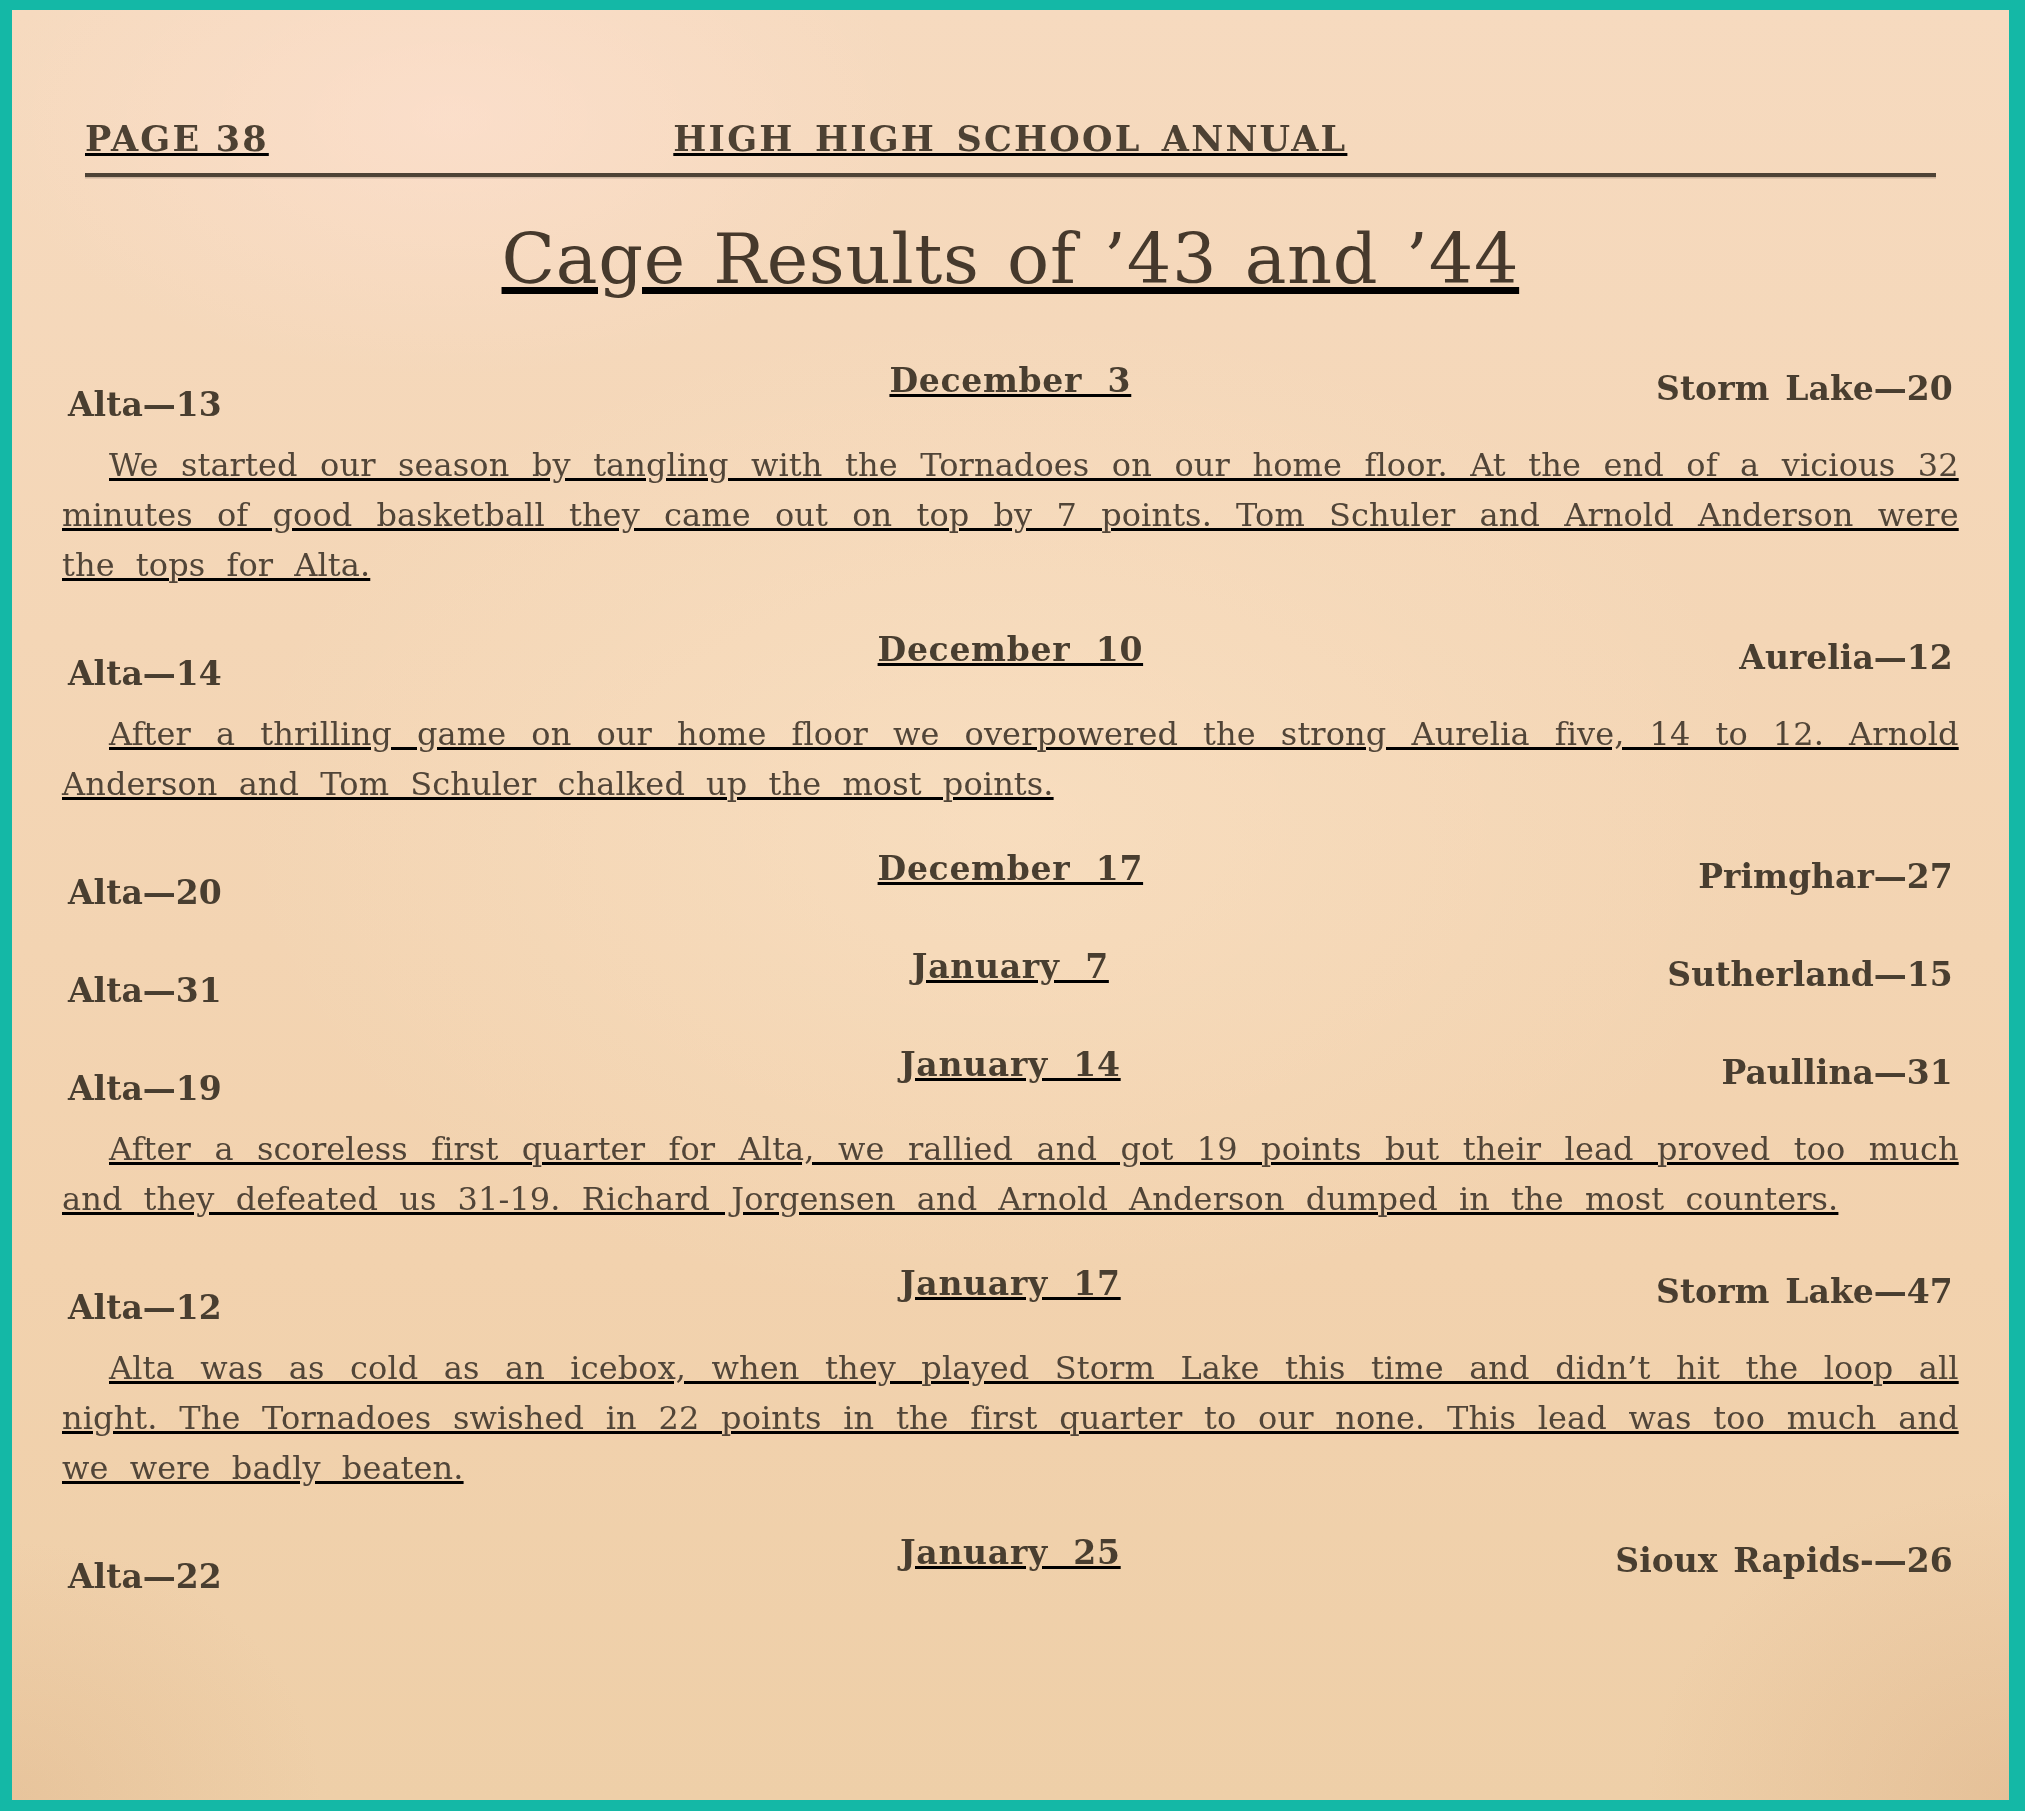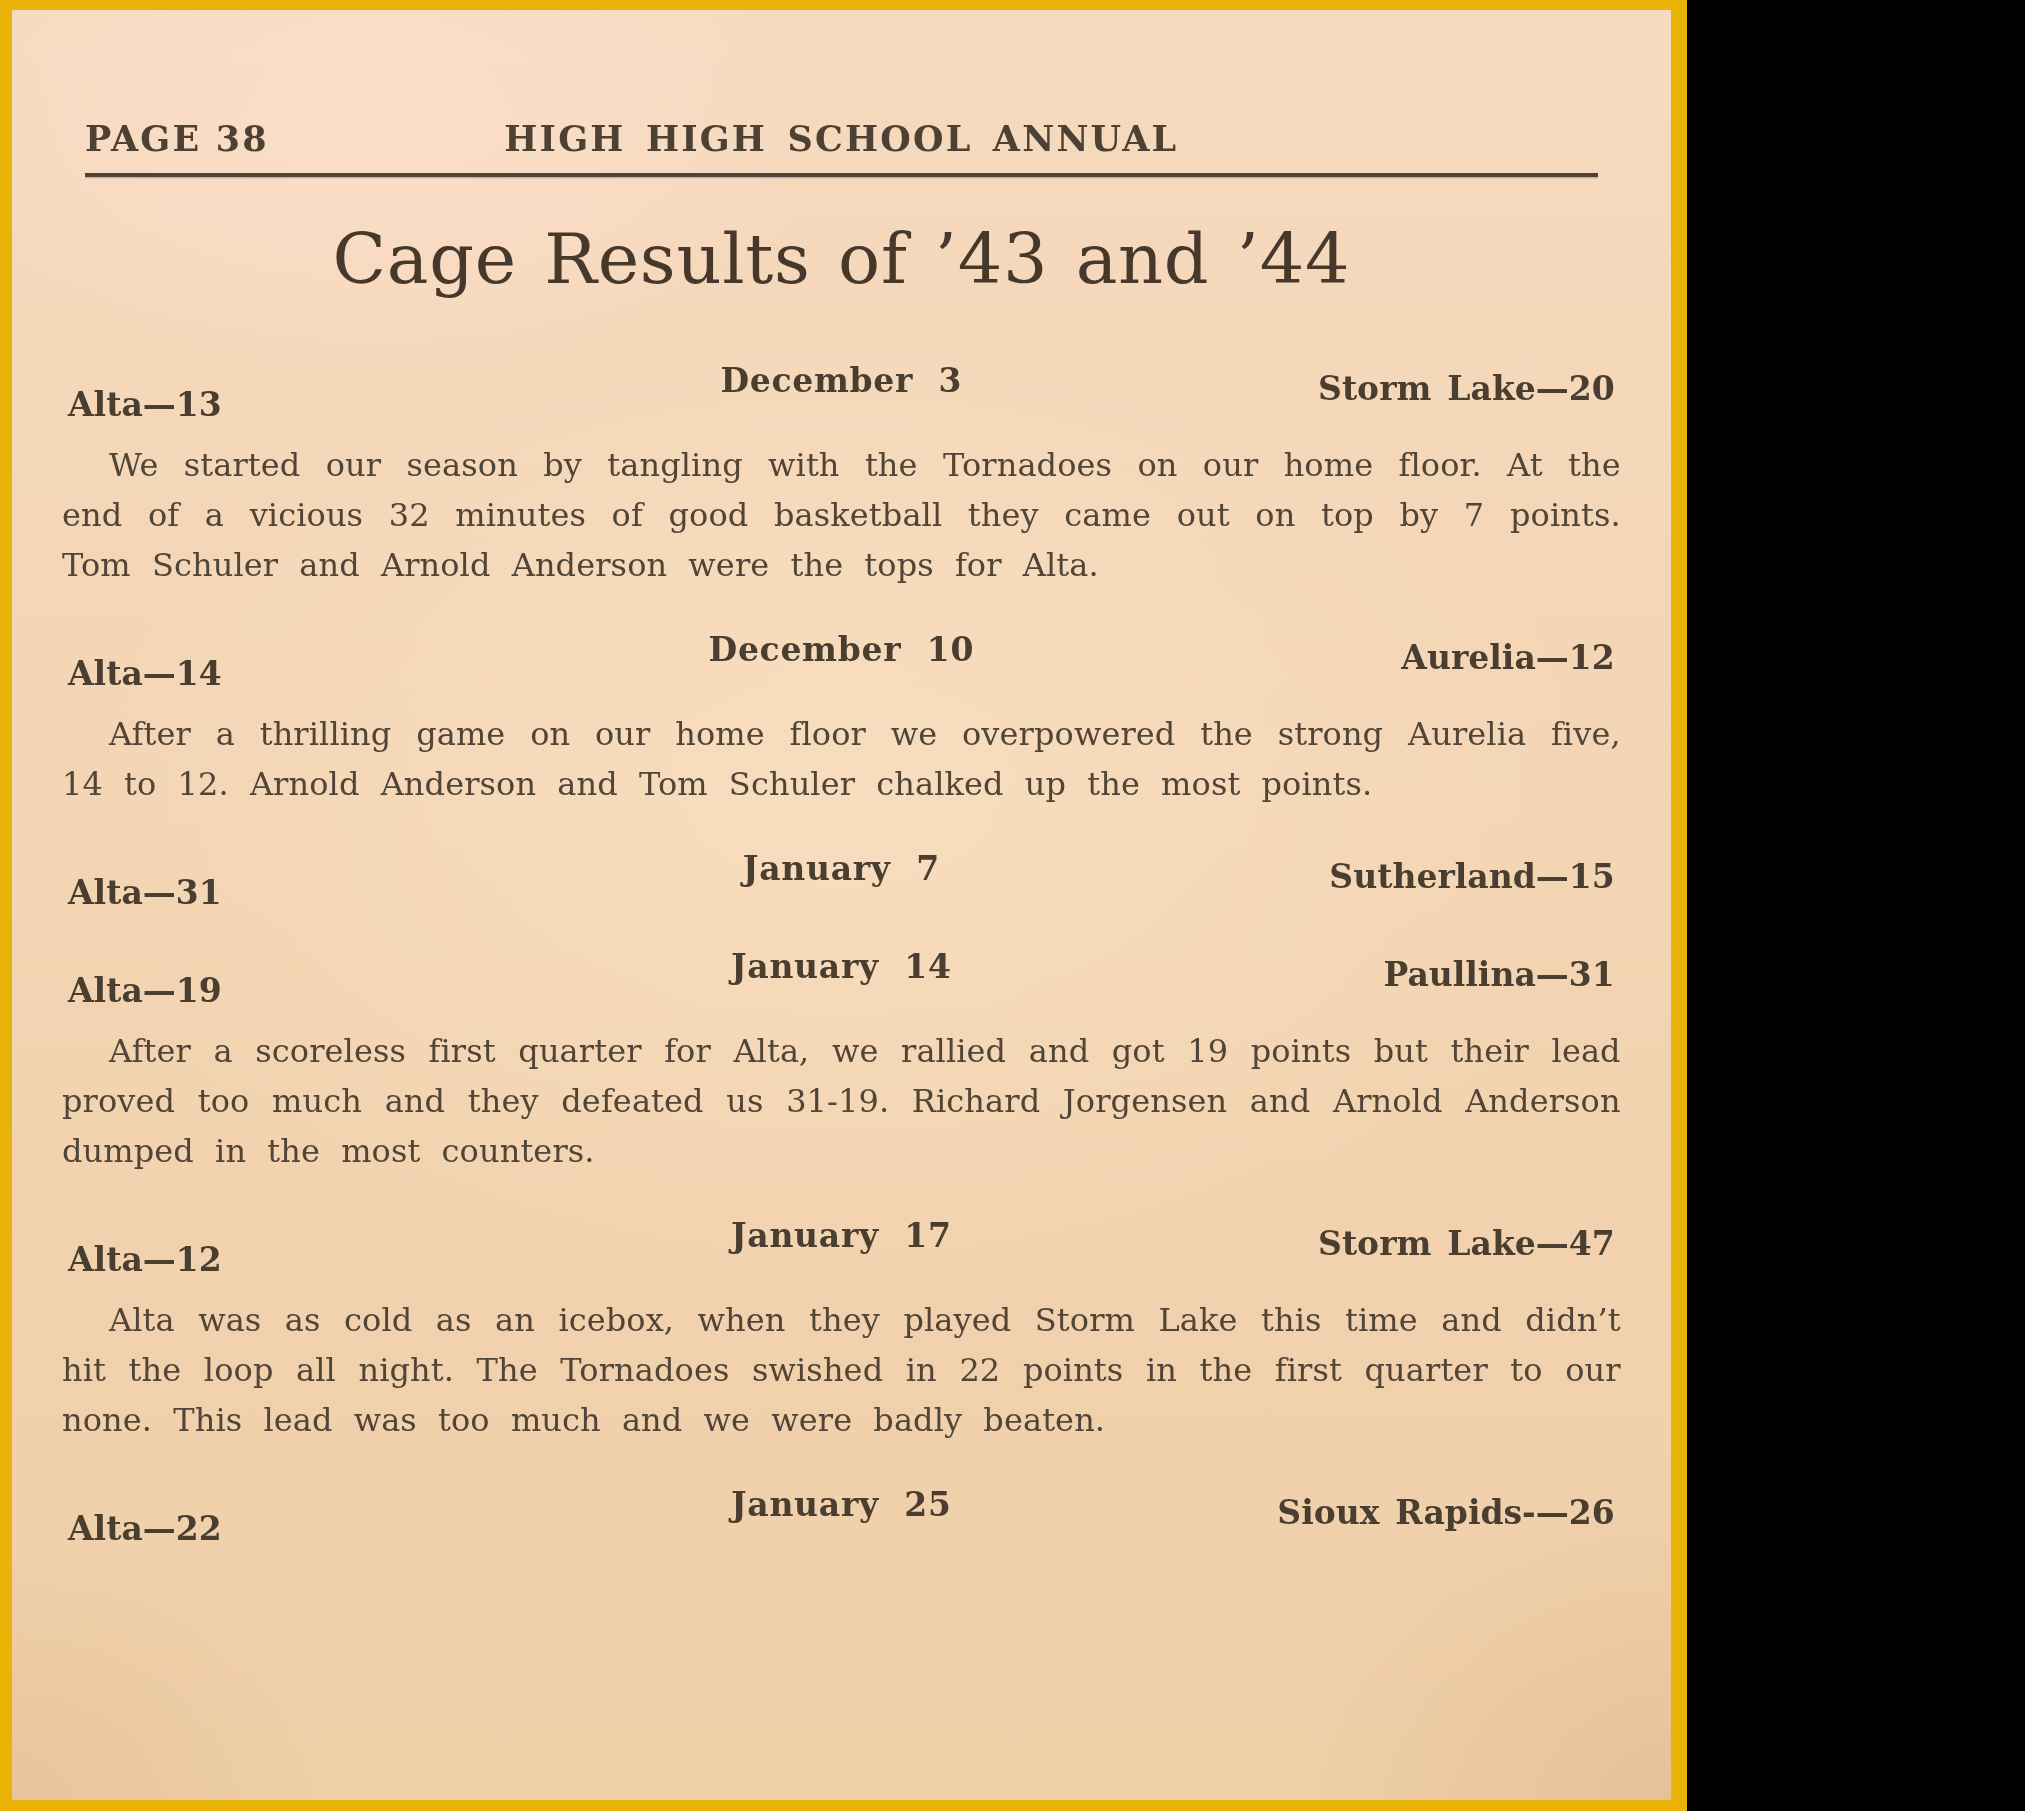--- a/index.html
+++ b/index.html
@@ -3,24 +3,25 @@
 <meta charset="utf-8">
 <style>
   * { margin: 0; padding: 0; box-sizing: border-box; }
   html, body {
     width: 2025px;
     height: 1812px;
     background: #000;
     font-family: "DejaVu Serif", "Liberation Serif", serif;
   }
   .page-frame {
-    width: 1687px;
+    width: 2025px;
     height: 1812px;
-    background: #eab308;
+    background: #14b8a6;
     padding: 10.4px 16.3px 12px 12px;
+    text-decoration: underline;
   }
   .paper {
     width: 100%;
     height: 100%;
     color: #4f4437;
     background:
       radial-gradient(ellipse 666px 370px at 22% 6%, rgba(255, 226, 212, 0.55), rgba(255,226,212,0) 70%),
       radial-gradient(ellipse 1036px 666px at 50% 45%, rgba(255, 236, 210, 0.35), rgba(255,236,210,0) 75%),
       radial-gradient(ellipse 518px 444px at 100% 100%, rgba(209, 160, 116, 0.30), rgba(209,160,116,0) 70%),
       radial-gradient(ellipse 444px 370px at 0% 100%, rgba(214, 168, 124, 0.28), rgba(214,168,124,0) 70%),
@@ -128,20 +129,25 @@
       <section class="game">
         <div class="score-row">
           <span class="home-score">Alta—14</span>
           <div class="game-date">December 10</div>
           <span class="opponent-score">Aurelia—12</span>
         </div>
         <p class="game-summary">After a thrilling game on our home floor we overpowered the strong Aurelia five, 14 to 12. Arnold Anderson and Tom Schuler chalked up the most points.</p>
       </section>
 
       <section class="game">
+        <div class="score-row">
+          <span class="home-score">Alta—20</span>
+          <div class="game-date">December 17</div>
+          <span class="opponent-score">Primghar—27</span>
+        </div>
       </section>
 
       <section class="game">
         <div class="score-row">
           <span class="home-score">Alta—31</span>
           <div class="game-date">January 7</div>
           <span class="opponent-score">Sutherland—15</span>
         </div>
       </section>
 

